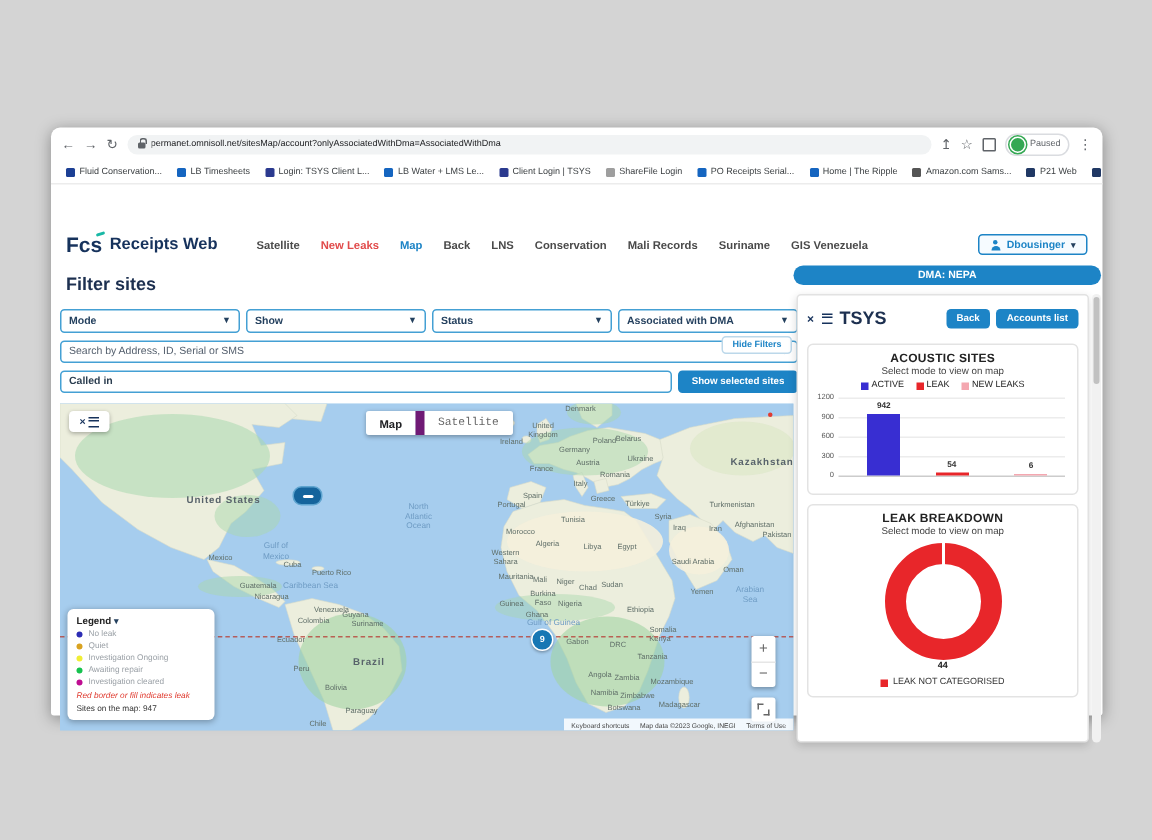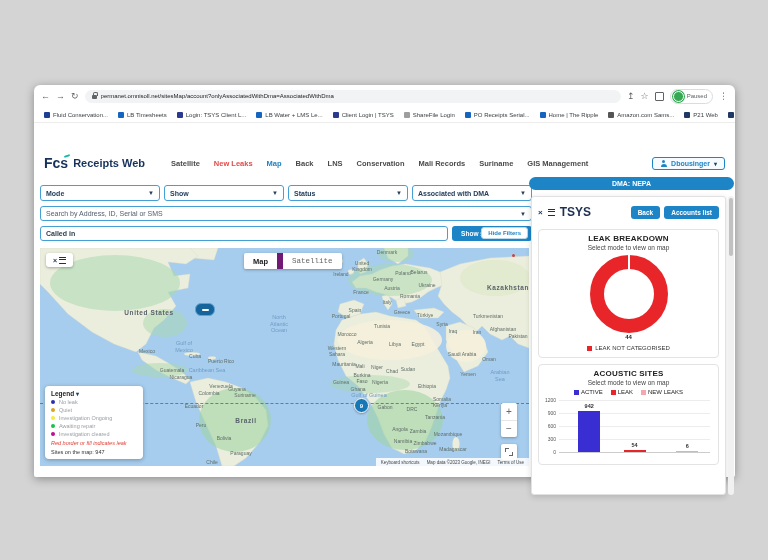--- a/index.html
+++ b/index.html
@@ -189,30 +189,31 @@
       </div>
       <div class="nav-items" id="nav-items">
           <span class="nav-item" style="color: rgb(74, 74, 74);">Satellite</span>
           <span class="nav-item" style="color: rgb(225, 75, 75);">New Leaks</span>
           <span class="nav-item" style="color: rgb(29, 132, 198);">Map</span>
           <span class="nav-item" style="color: rgb(74, 74, 74);">Back</span>
           <span class="nav-item" style="color: rgb(74, 74, 74);">LNS</span>
           <span class="nav-item" style="color: rgb(74, 74, 74);">Conservation</span>
           <span class="nav-item" style="color: rgb(74, 74, 74);">Mali Records</span>
           <span class="nav-item" style="color: rgb(74, 74, 74);">Suriname</span>
-          <span class="nav-item" style="color: rgb(74, 74, 74);">GIS Management</span>
+          <span class="nav-item" style="color: rgb(74, 74, 74);">GIS Venezuela</span>
         </div>
       <div class="user-chip">
         <span class="person"></span>
         <span>Dbousinger</span>
         <span class="caret">▾</span>
       </div>
     </div>
 
     <div class="left">
+      <div class="filter-title">Filter sites</div>
       <div class="hide-filters">Hide Filters</div>
 
       <div class="select-row">
         <div class="sel">
           <span>Mode</span>
             <span class="caret">▼</span>
         </div>
         <div class="sel">
           <span>Show</span>
             <span class="caret">▼</span>
@@ -426,36 +427,20 @@
           <span style="font-size:8px;font-weight:700;color:#16325c;">×</span>
           <span class="bars3"></span>
           <span class="panel-title">TSYS</span>
           <div class="head-btns">
             <div class="pbtn">Back</div>
             <div class="pbtn">Accounts list</div>
           </div>
         </div>
 
         <div class="card">
-          <div class="card-title">LEAK BREAKDOWN</div>
-          <div class="card-sub">Select mode to view on map</div>
-          <div class="donut-wrap">
-            <svg width="80" height="80" viewBox="0 0 80 80">
-              <circle id="donut-ring" cx="40" cy="40" r="32" fill="none" stroke="#e8262a" stroke-width="14"></circle>
-              <rect x="39" y="1" width="2" height="15" fill="#ffffff"></rect>
-            </svg>
-            <div class="donut-val">44</div>
-            <div class="donut-legend">
-              <span class="sw" id="donut-sw" style="background:#e8262a"></span>
-              <span>LEAK NOT CATEGORISED</span>
-            </div>
-          </div>
-        </div>
-
-        <div class="card">
           <div class="card-title">ACOUSTIC SITES</div>
           <div class="card-sub">Select mode to view on map</div>
           <div class="chart-legend" id="bar-legend">
               <span class="cl-item">
                 <span class="sw" style="background: rgb(56, 46, 210);"></span>
                 <span>ACTIVE</span>
               </span>
               <span class="cl-item">
                 <span class="sw" style="background: rgb(232, 38, 42);"></span>
                 <span>LEAK</span>
@@ -480,20 +465,36 @@
                 <div class="gridline" style="top: 0px;"></div>
                 <div class="bar" style="height: 40.82px; background: rgb(56, 46, 210); left: calc(20% - 11px);"></div>
                 <div class="bar-val" style="left: 20%; top: 3.18px;">942</div>
                 <div class="bar" style="height: 2.34px; background: rgb(232, 38, 42); left: calc(50% - 11px);"></div>
                 <div class="bar-val" style="left: 50%; top: 41.66px;">54</div>
                 <div class="bar" style="height: 0.8px; background: rgb(244, 167, 176); left: calc(85% - 11px);"></div>
                 <div class="bar-val" style="left: 85%; top: 43.2px;">6</div>
               </div>
           </div>
         </div>
+
+        <div class="card">
+          <div class="card-title">LEAK BREAKDOWN</div>
+          <div class="card-sub">Select mode to view on map</div>
+          <div class="donut-wrap">
+            <svg width="80" height="80" viewBox="0 0 80 80">
+              <circle id="donut-ring" cx="40" cy="40" r="32" fill="none" stroke="#e8262a" stroke-width="14"></circle>
+              <rect x="39" y="1" width="2" height="15" fill="#ffffff"></rect>
+            </svg>
+            <div class="donut-val">44</div>
+            <div class="donut-legend">
+              <span class="sw" id="donut-sw" style="background:#e8262a"></span>
+              <span>LEAK NOT CATEGORISED</span>
+            </div>
+          </div>
+        </div>
       </div>
 
       <div class="scrollbar">
           <div class="thumb"></div>
         </div>
     </div>
 
   </div>
 </div>
 

